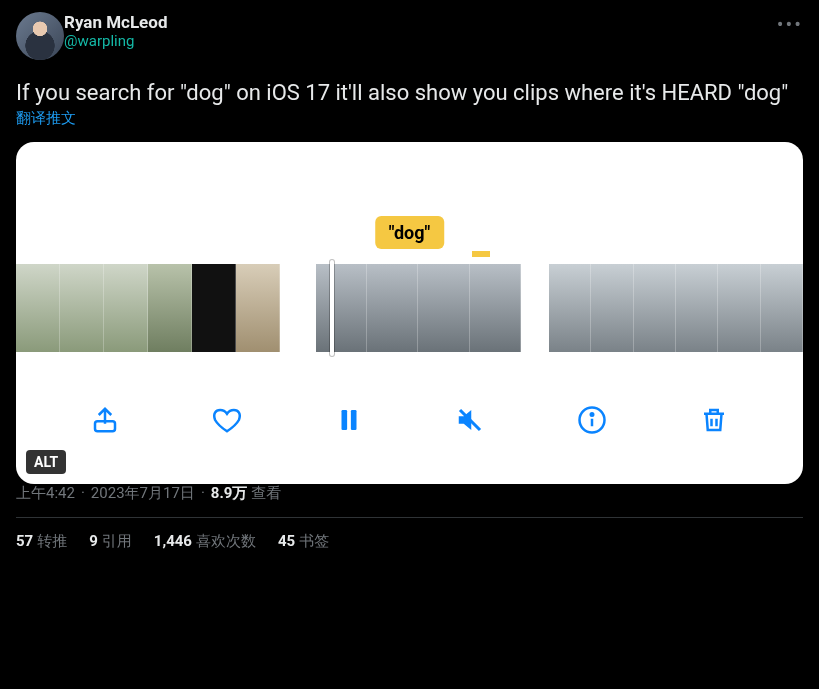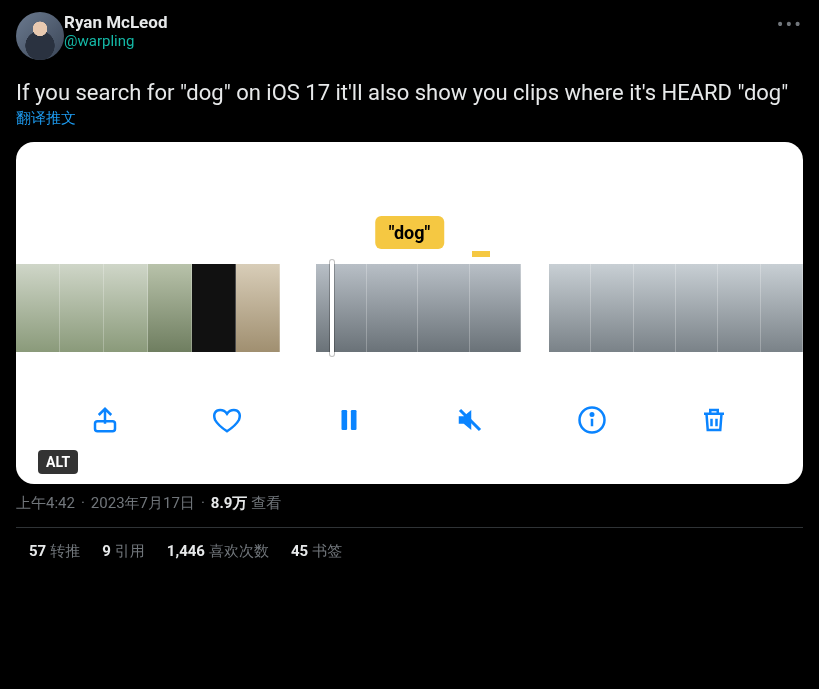--- a/index.html
+++ b/index.html
@@ -127,51 +127,50 @@
   }
   .tb-btn {
     width: 40px; height: 40px;
     display: flex; align-items: center; justify-content: center;
     color: #0a84ff;
     cursor: pointer;
   }
   .tb-btn svg { width: 30px; height: 30px; }
   .alt-badge {
     position: absolute;
-    left: 22px; bottom: 10px;
+    left: 10px; bottom: 10px;
     background: rgba(0,0,0,0.8);
     color: #fff;
     font-weight: 700;
     font-size: 14px;
     padding: 4px 8px;
     border-radius: 4px;
   }
   .meta-row {
-    margin-top: 10px;
+    margin-top: 0;
     color: #71767b;
     font-size: 15px;
     display: flex;
     align-items: center;
     gap: 4px;
   }
   .meta-row .dot { margin: 0 2px; }
   .views-number { color: #e7e9ea; font-weight: 700; text-align: right; }
   .divider {
     margin-top: 14px;
     height: 1px;
     background: #2f3336;
     width: 100%;
   }
   .stats-row {
     margin-top: 14px;
     display: flex;
     gap: 22px;
     font-size: 15px;
     color: #71767b;
-    margin-left: 13px;
   }
   .stat { display: flex; gap: 4px; }
   .stat .num { color: #e7e9ea; font-weight: 700; }
 </style>
 </head>
 <body>
 
 
 
 <div class="tweet-header">

